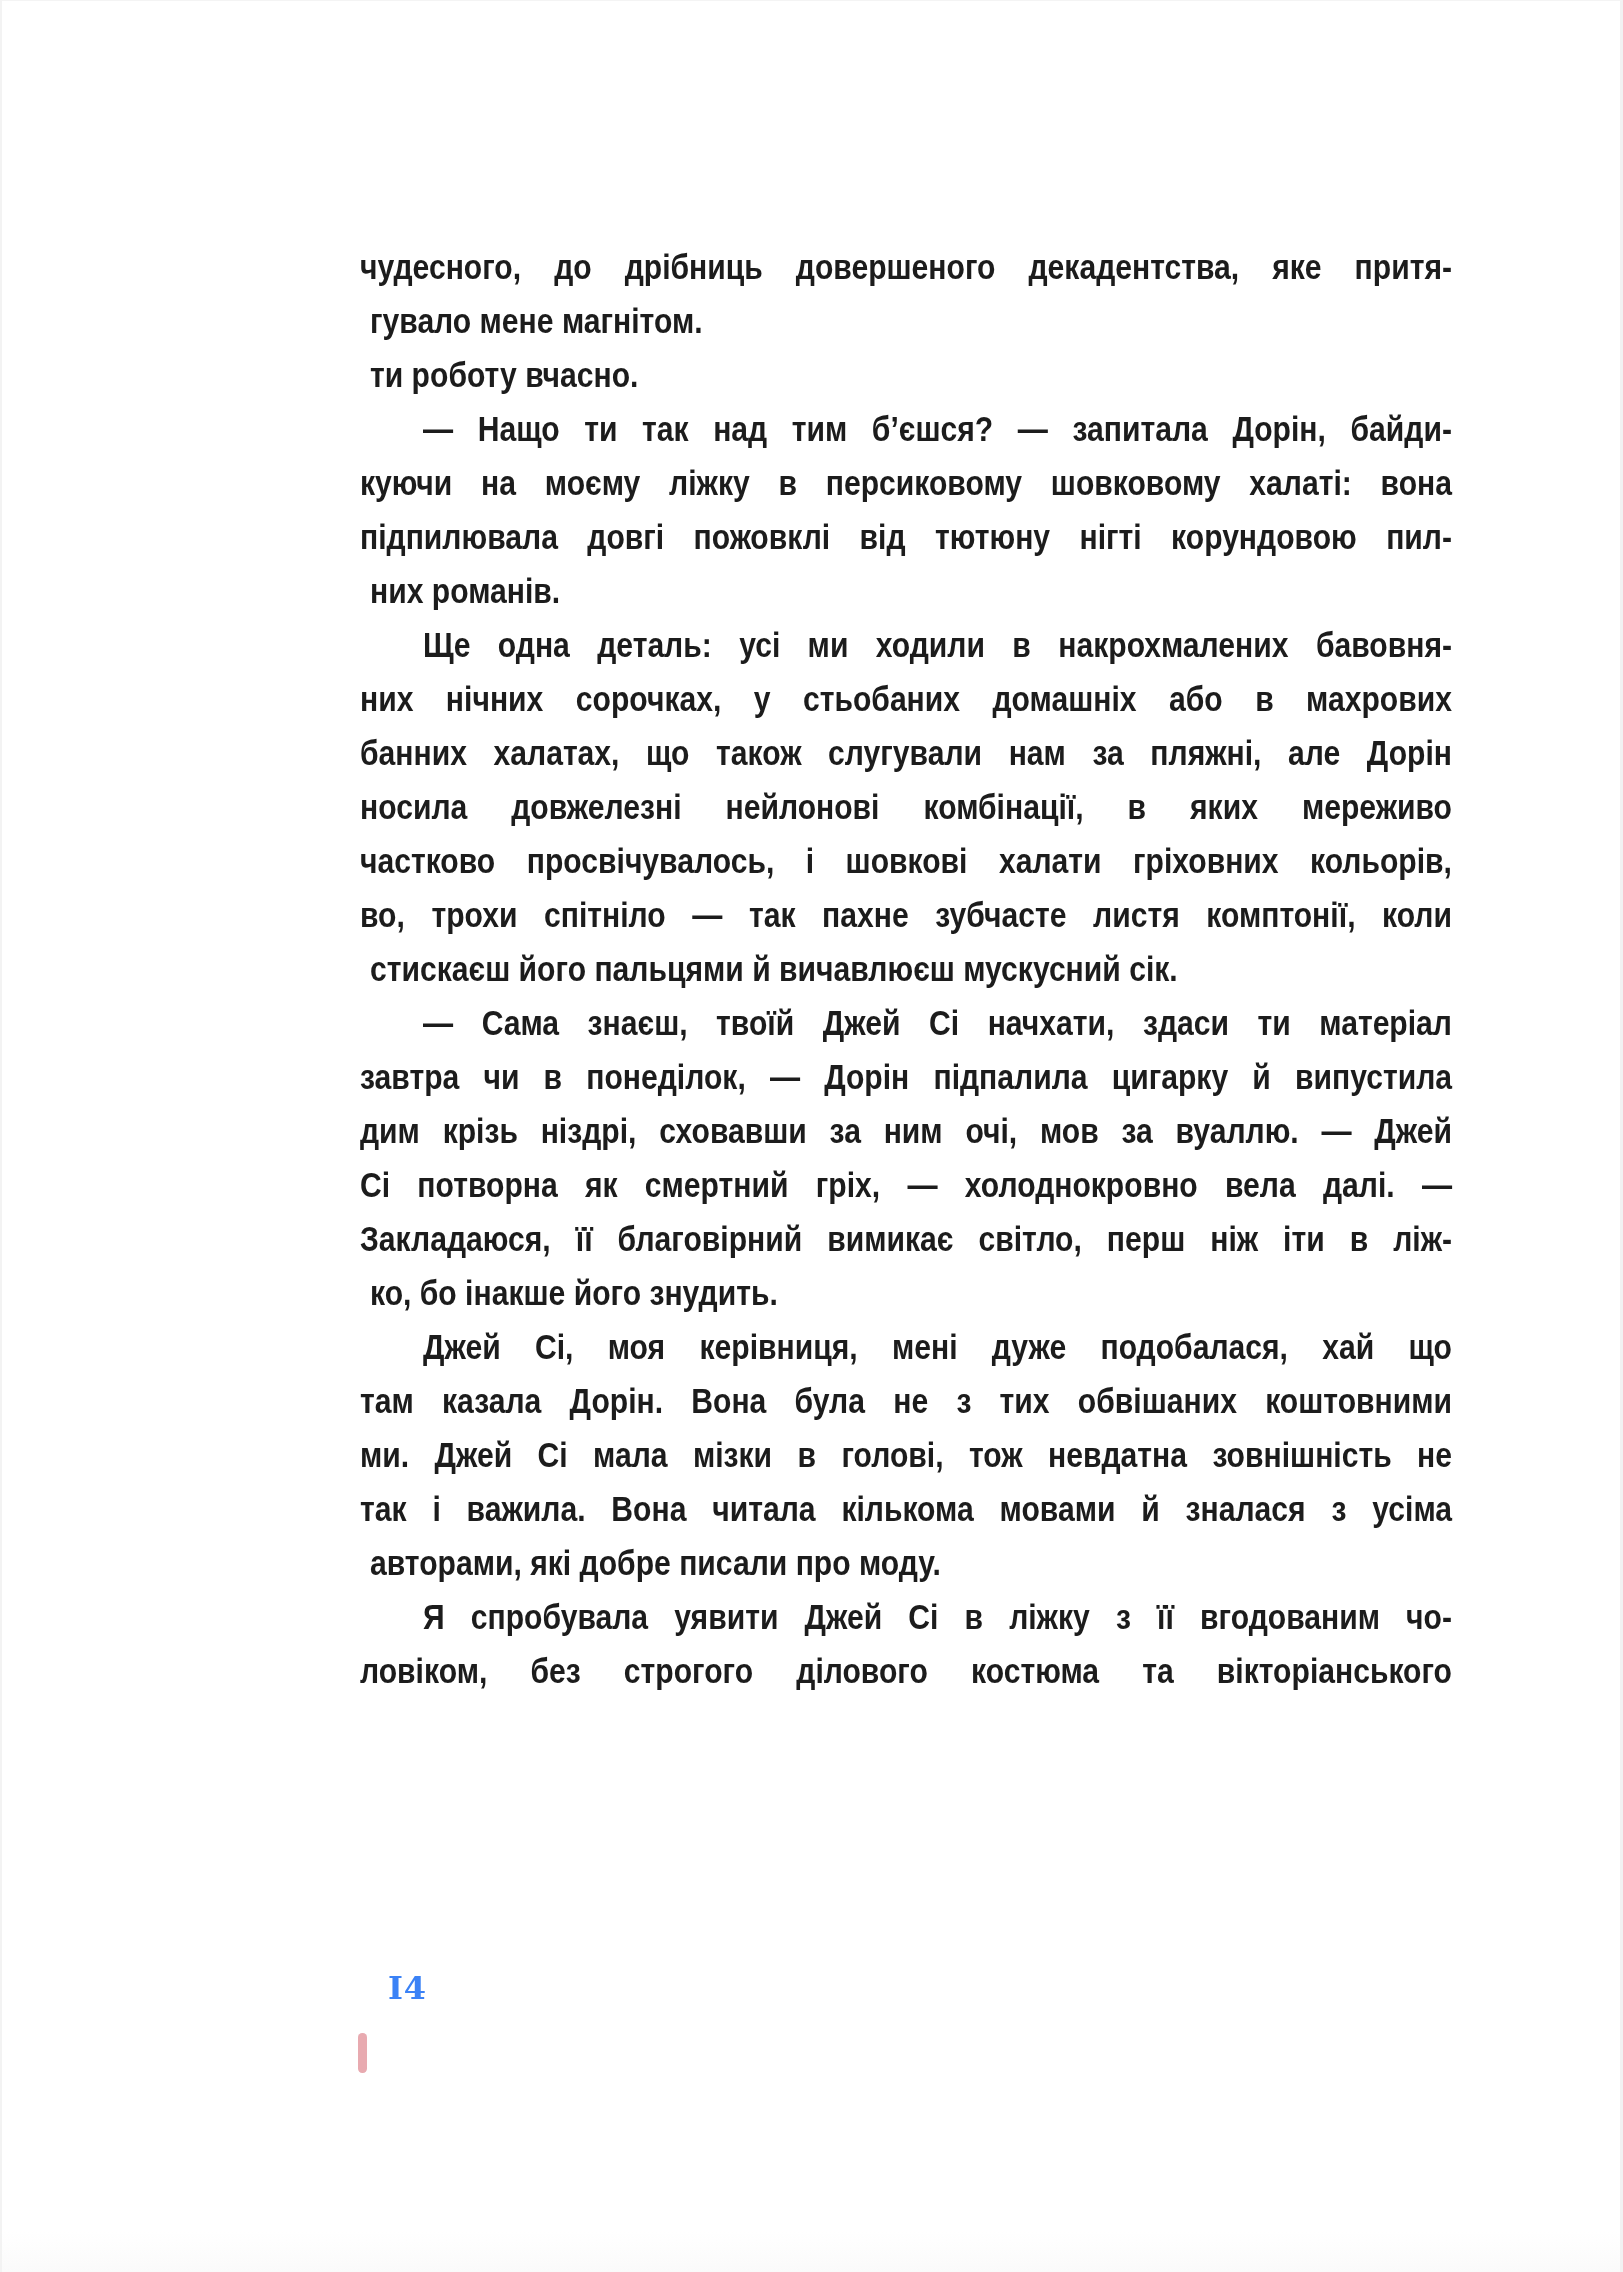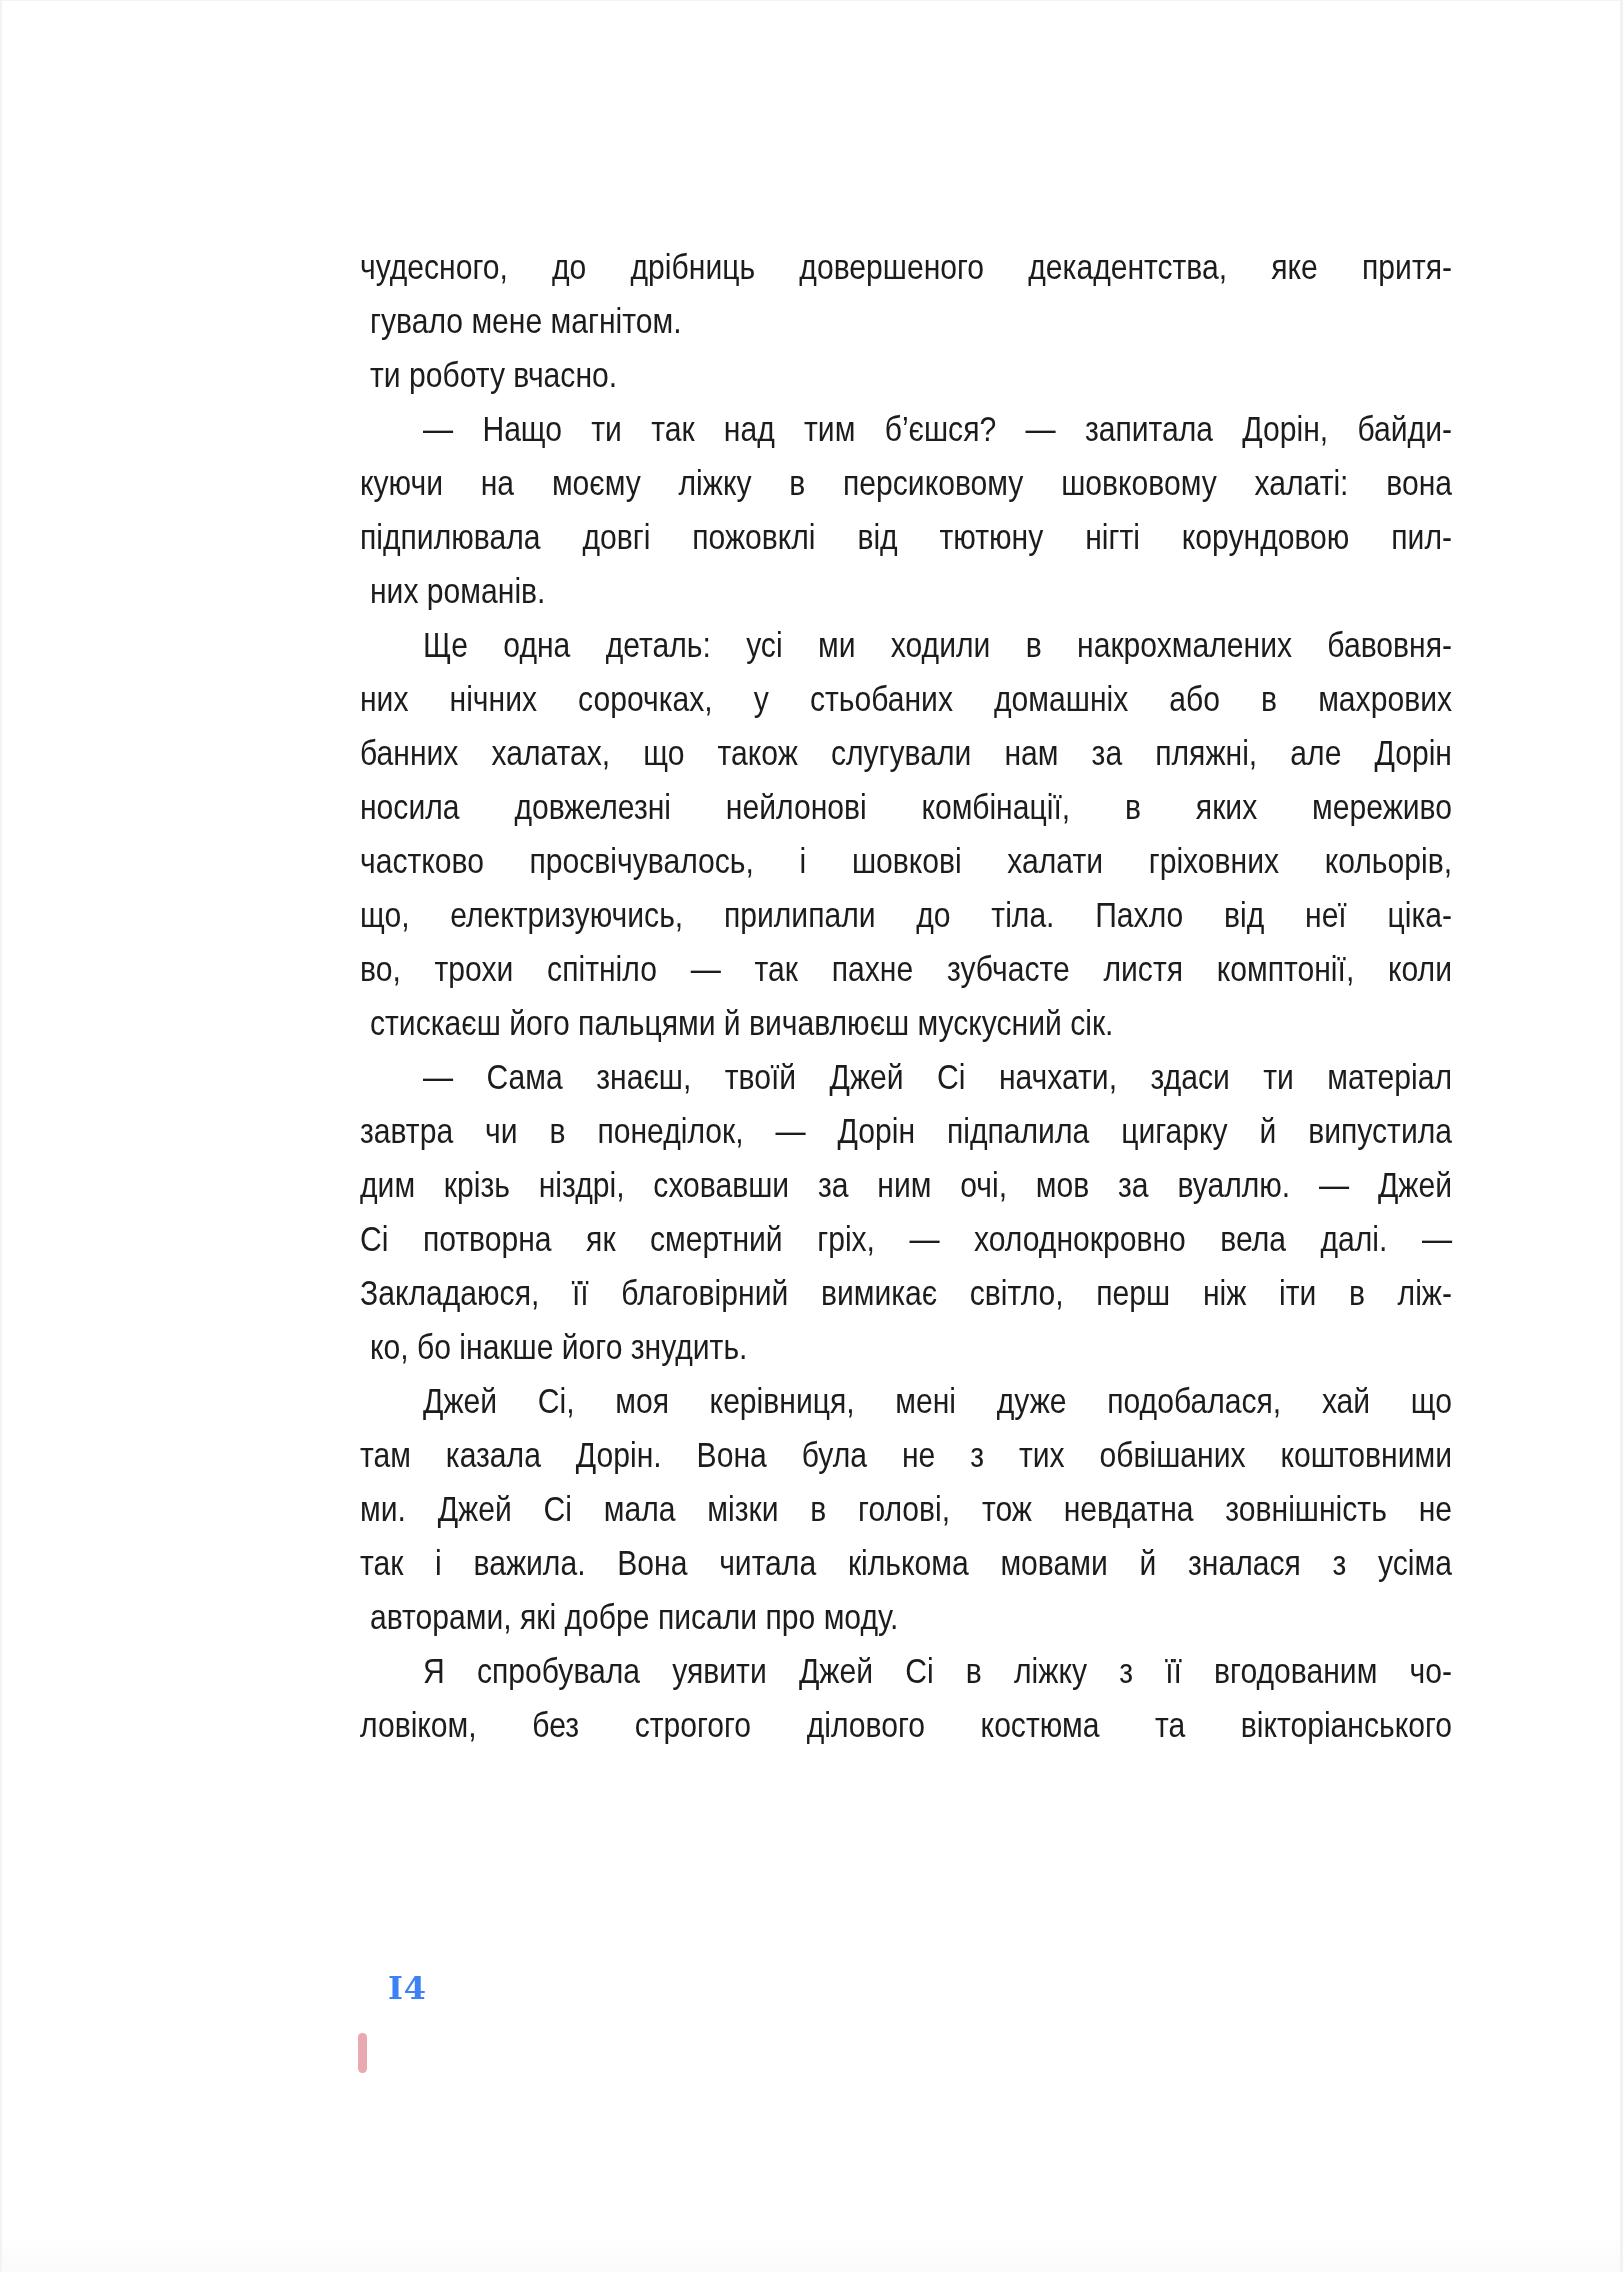--- a/index.html
+++ b/index.html
@@ -41,20 +41,21 @@
     line-height: 54px;
     color: #1c1c1c;
   }
   .line {
     display: block;
     white-space: nowrap;
     height: 54px;
     text-align: justify;
     text-align-last: justify;
     transform-origin: left center;
+    font-weight: bold;
   }
   .line.last {
     text-align-last: left;
     margin-left: 10px;
   }
   .line.indent {
     padding-left: 63px;
   }
   .line span.t {
     display: inline-block;
@@ -102,21 +103,20 @@
       <div class="line last"><span class="t">ти роботу вчасно.</span></div>
       <div class="line indent"><span class="t">— Нащо ти так над тим б’єшся? — запитала Дорін, байди-</span></div>
       <div class="line"><span class="t">куючи на моєму ліжку в персиковому шовковому халаті: вона</span></div>
       <div class="line"><span class="t">підпилювала довгі пожовклі від тютюну нігті корундовою пил-</span></div>
       <div class="line last"><span class="t">них романів.</span></div>
       <div class="line indent"><span class="t">Ще одна деталь: усі ми ходили в накрохмалених бавовня-</span></div>
       <div class="line"><span class="t">них нічних сорочках, у стьобаних домашніх або в махрових</span></div>
       <div class="line"><span class="t">банних халатах, що також слугували нам за пляжні, але Дорін</span></div>
       <div class="line"><span class="t">носила довжелезні нейлонові комбінації, в яких мереживо</span></div>
       <div class="line"><span class="t">частково просвічувалось, і шовкові халати гріховних кольорів,</span></div>
-      <div class="line"><span class="t">що, електризуючись, прилипали до тіла. Пахло від неї ціка-</span></div>
       <div class="line"><span class="t">во, трохи спітніло — так пахне зубчасте листя комптонії, коли</span></div>
       <div class="line last"><span class="t">стискаєш його пальцями й вичавлюєш мускусний сік.</span></div>
       <div class="line indent"><span class="t">— Сама знаєш, твоїй Джей Сі начхати, здаси ти матеріал</span></div>
       <div class="line"><span class="t">завтра чи в понеділок, — Дорін підпалила цигарку й випустила</span></div>
       <div class="line"><span class="t">дим крізь ніздрі, сховавши за ним очі, мов за вуаллю. — Джей</span></div>
       <div class="line"><span class="t">Сі потворна як смертний гріх, — холоднокровно вела далі. —</span></div>
       <div class="line"><span class="t">Закладаюся, її благовірний вимикає світло, перш ніж іти в ліж-</span></div>
       <div class="line last"><span class="t">ко, бо інакше його знудить.</span></div>
       <div class="line indent"><span class="t">Джей Сі, моя керівниця, мені дуже подобалася, хай що</span></div>
       <div class="line"><span class="t">там казала Дорін. Вона була не з тих обвішаних коштовними</span></div>

